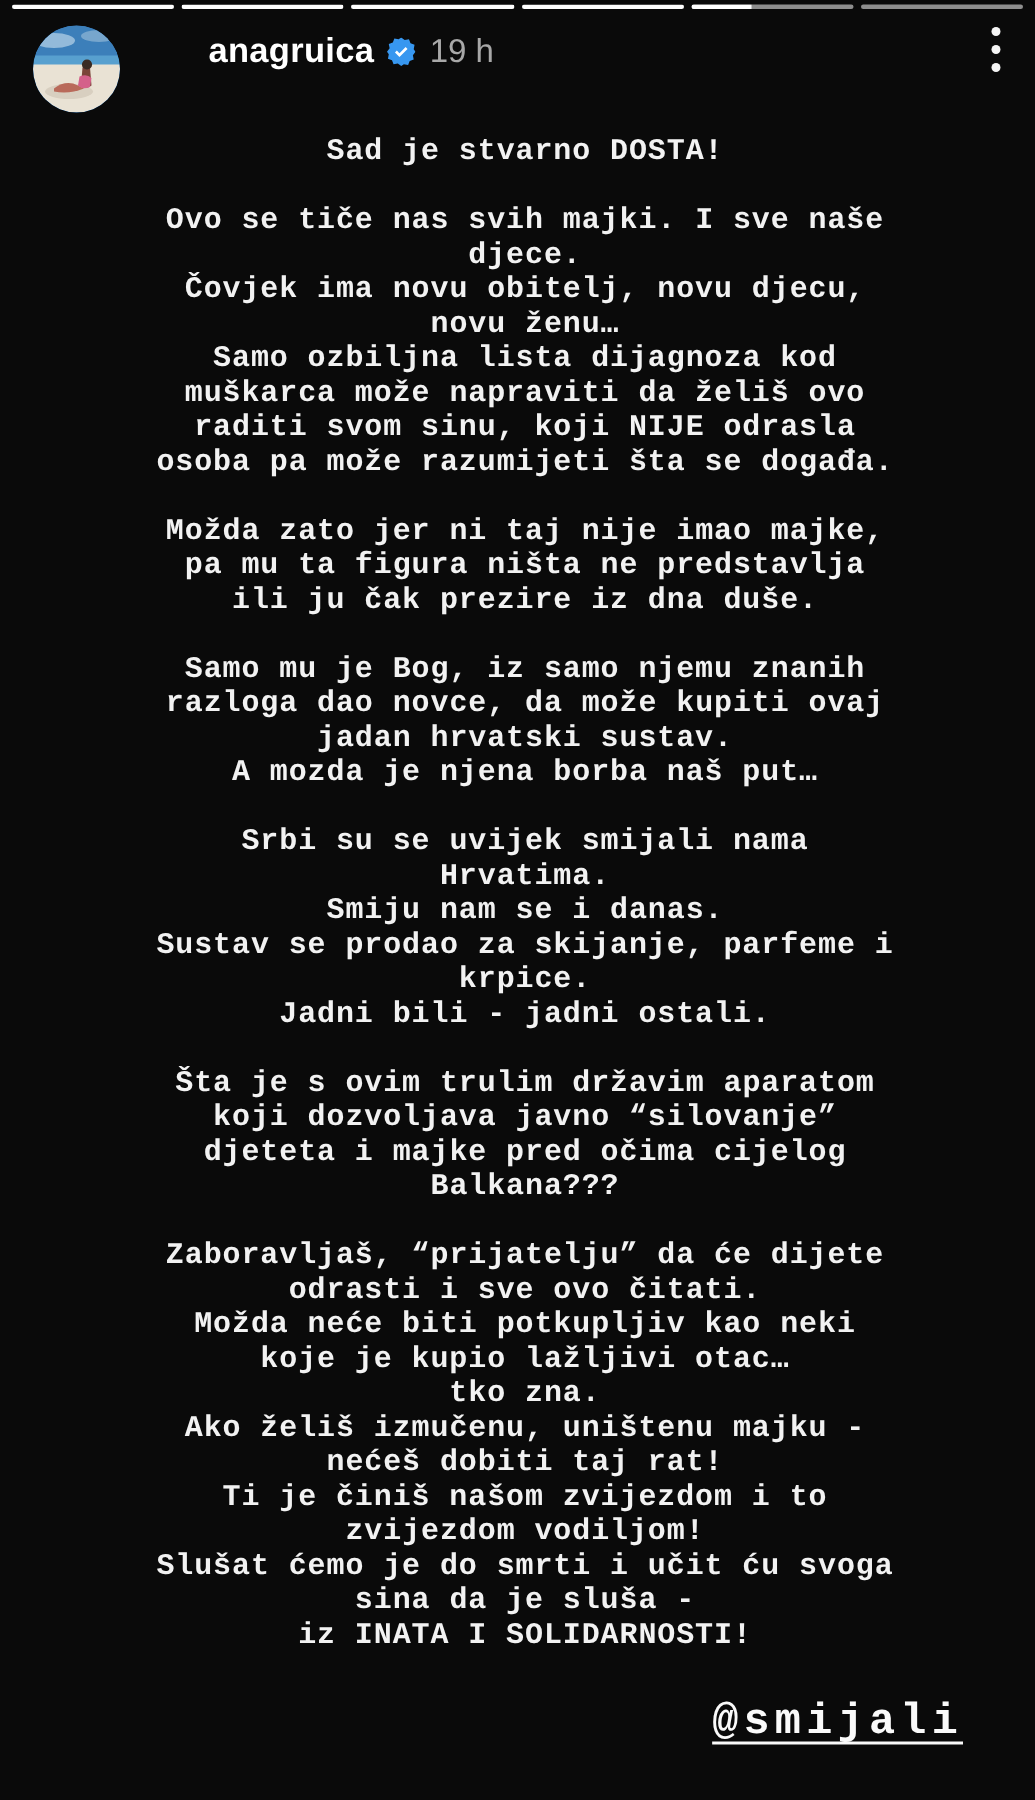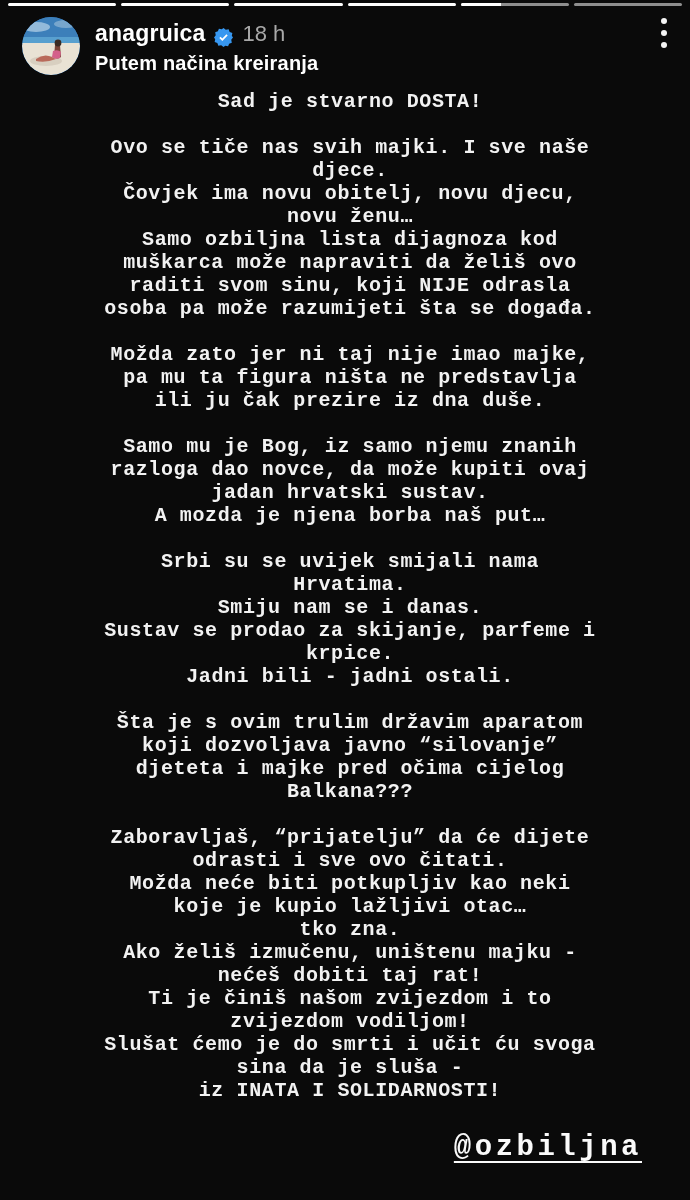--- a/index.html
+++ b/index.html
@@ -22,21 +22,21 @@
   }
   .seg-fill{height:100%;background:#ffffff;width:0;}
   
   .header{position:absolute;top:16px;left:22px;right:22px;height:62px;}
   .avatar{
     position:absolute;left:0;top:1px;width:58px;height:58px;
     border-radius:50%;overflow:hidden;background:#3a7fc2;
   }
   .avatar svg{display:block;}
   .header-text{position:absolute;left:73px;top:4px;}
-  .header-row{display:flex;align-items:flex-end;gap:9px;}
+  .header-row{display:flex;align-items:center;gap:9px;margin-left:44px;}
   .username{
     color:#ffffff;font-size:23px;font-weight:700;letter-spacing:.2px;
   }
   .verified{width:19px;height:19px;display:inline-block;margin-top:2px;}
   .timestamp{color:#a8a8a8;font-size:22px;font-weight:400;}
   .subtitle{
     margin-top:5px;color:#fefefe;font-size:20px;font-weight:600;letter-spacing:.2px;
   }
   .kebab{
     position:absolute;right:12px;top:13px;width:28px;height:40px;
@@ -114,23 +114,22 @@
   </div>
   <div class="header-text">
     <div class="header-row">
       <span class="username">anagruica</span>
       <span class="verified">
         <svg width="19" height="19" viewBox="0 0 24 24">
           <path fill="#3797f0" d="M12 0l2.9 2.2 3.6-.7 1.3 3.4 3.4 1.3-.7 3.6L24 12l-2.2 2.9.7 3.6-3.4 1.3-1.3 3.4-3.6-.7L12 24l-2.9-2.2-3.6.7-1.3-3.4-3.4-1.3.7-3.6L0 12l2.2-2.9-.7-3.6 3.4-1.3L6.2 .8l3.6.7z"></path>
           <path fill="#ffffff" d="M10.5 16.4L6.7 12.6l1.6-1.6 2.2 2.2 5.2-5.2 1.6 1.6z"></path>
         </svg>
       </span>
-      <span class="timestamp">18 h</span>
+      <span class="timestamp">19 h</span>
     </div>
-    <div class="subtitle">Putem načina kreiranja</div>
   </div>
 </div>
 
 <div class="kebab">
   <i></i>
   <i></i>
   <i></i>
 </div>
 
 <div class="story-text">Sad je stvarno DOSTA!
@@ -171,13 +170,13 @@
 koje je kupio lažljivi otac…
 tko zna.
 Ako želiš izmučenu, uništenu majku -
 nećeš dobiti taj rat!
 Ti je činiš našom zvijezdom i to
 zvijezdom vodiljom!
 Slušat ćemo je do smrti i učit ću svoga
 sina da je sluša -
 iz INATA I SOLIDARNOSTI!</div>
 
-<div class="mention">@ozbiljna</div>
+<div class="mention">@smijali</div>
 
 </body></html>

